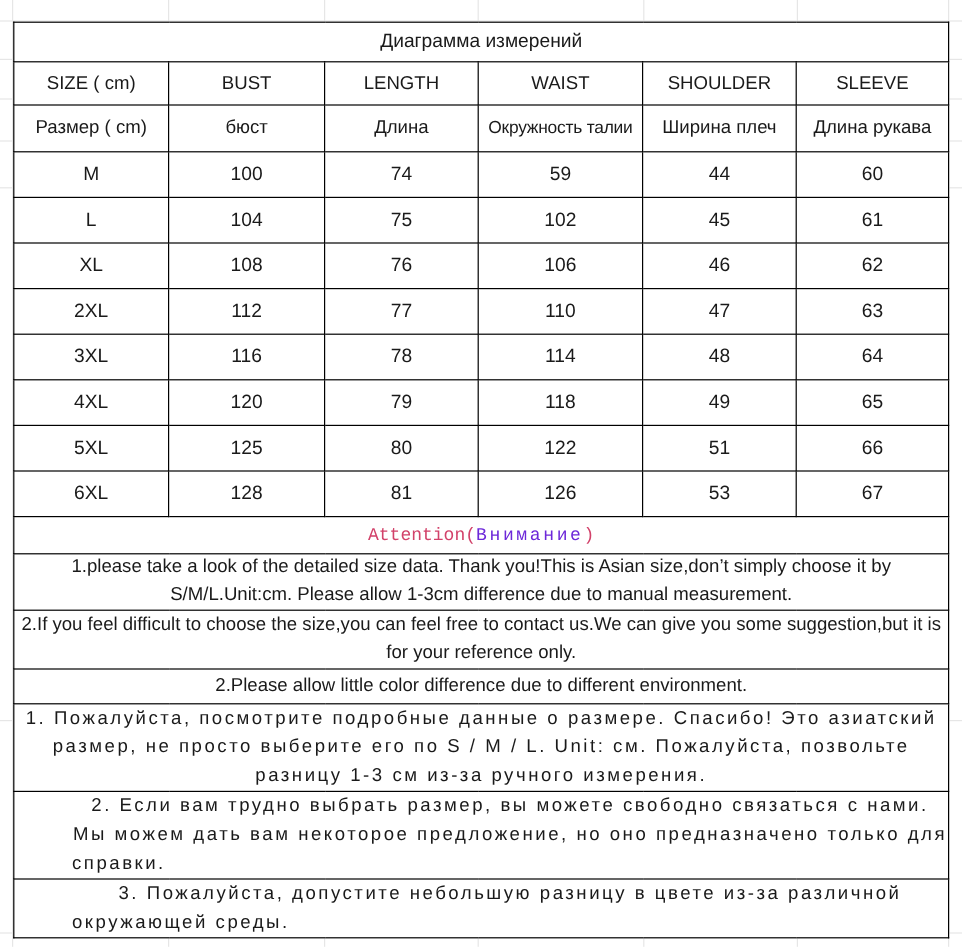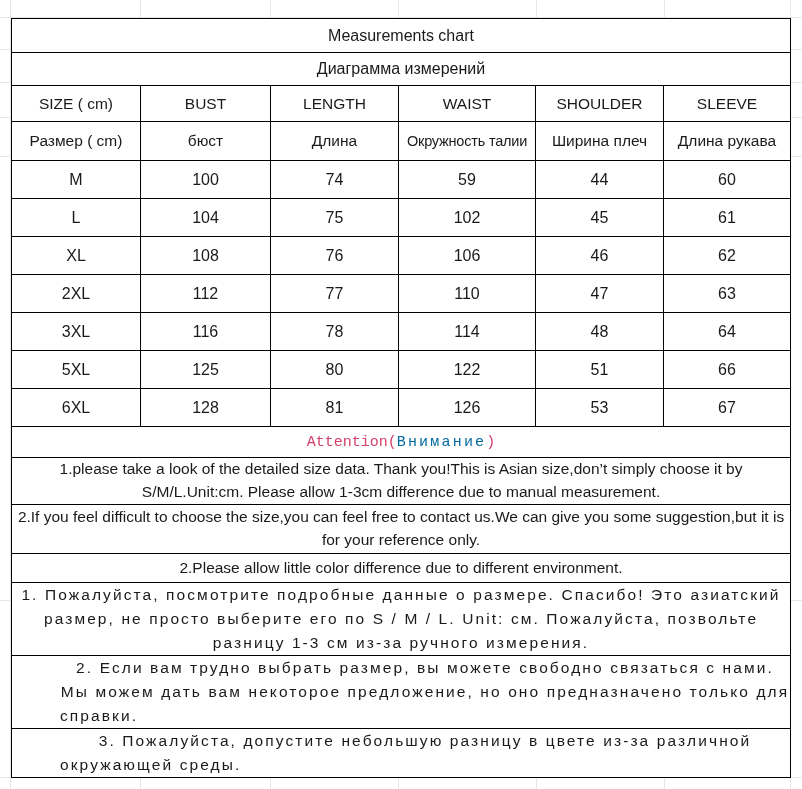--- a/index.html
+++ b/index.html
@@ -91,21 +91,21 @@
   td.attention {
     height: 30px;
     padding: 2px 2px 2px 5px;
   }
   .attn-en {
     color: #d2426a;
     font-family: "Liberation Mono", monospace;
     font-size: 15px;
   }
   .attn-ru {
-    color: #0369a1;
+    color: #6d28d9;
     font-family: "Liberation Mono", monospace;
     font-size: 15px;
     letter-spacing: 2.2px;
   }
   td.note-en { height: 46px; }
   td.note-en2 { height: 48px; }
   td.note-en3 { height: 28px; }
 
   td.note-ru {
     font-family: "Liberation Mono", monospace;
@@ -146,23 +146,20 @@
   <table class="chart">
     <colgroup>
       <col class="c1">
         <col class="c2">
         <col class="c3">
       <col class="c4">
         <col class="c5">
         <col class="c6">
     </colgroup>
     <tbody>
-      <tr class="title-row-en">
-        <td colspan="6">Measurements chart</td>
-      </tr>
       <tr class="title-row-ru">
         <td colspan="6">Диаграмма измерений</td>
       </tr>
 
       <tr class="head-en">
         <td>SIZE ( cm)</td>
         <td>BUST</td>
         <td>LENGTH</td>
         <td>WAIST</td>
         <td>SHOULDER</td>
@@ -212,20 +209,28 @@
       </tr>
       <tr class="data-row">
         <td>3XL</td>
         <td>116</td>
         <td>78</td>
         <td>114</td>
         <td>48</td>
         <td>64</td>
       </tr>
       <tr class="data-row">
+        <td>4XL</td>
+        <td>120</td>
+        <td>79</td>
+        <td>118</td>
+        <td>49</td>
+        <td>65</td>
+      </tr>
+      <tr class="data-row">
         <td>5XL</td>
         <td>125</td>
         <td>80</td>
         <td>122</td>
         <td>51</td>
         <td>66</td>
       </tr>
       <tr class="data-row">
         <td>6XL</td>
         <td>128</td>

